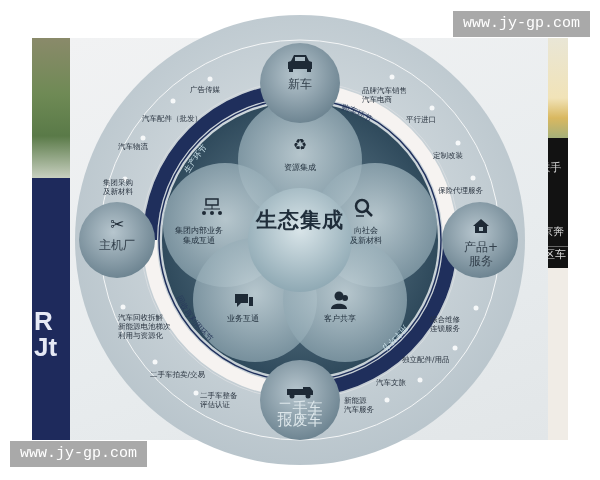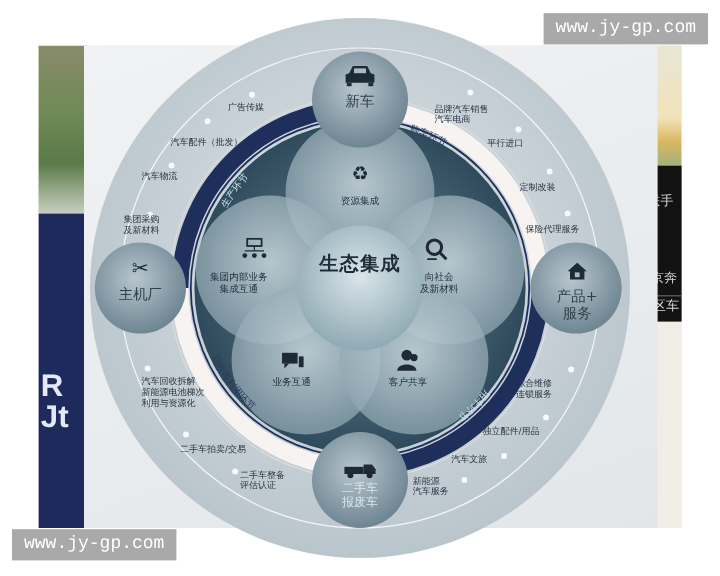--- a/index.html
+++ b/index.html
@@ -118,21 +118,21 @@
   <path id="arcTR" d="M 330 106 A 135 135 0 0 1 430 200" fill="none"></path>
   <path id="arcBR" d="M 420 300 A 135 135 0 0 1 350 365" fill="none"></path>
   <path id="arcBL" d="M 170 280 A 135 135 0 0 0 260 370" fill="none"></path>
   <text font-size="8" fill="#cfe6ee"><textPath href="#arcTL" startOffset="28%">生产环节</textPath></text>
   <text font-size="8" fill="#2a3a5c"><textPath href="#arcTR" startOffset="8%">购车环节</textPath></text>
   <text font-size="8" fill="#cfe6ee"><textPath href="#arcBR" startOffset="30%">用车环节</textPath></text>
   <text font-size="8" fill="#2a3a5c"><textPath href="#arcBL" startOffset="14%">回收再利用环节</textPath></text>
 </svg>
 
 <div class="hub-text" style="left:244px;top:210px;width:112px;">
-  <div style="font-size:16px;line-height:20px;font-weight:bold;letter-spacing:1px;">生态集成</div>
+  <div style="font-size:21px;line-height:20px;font-weight:bold;letter-spacing:1px;">生态集成</div>
 </div>
 
 <div class="icon" style="left:286px;top:135px;width:28px;font-size:16px;">♻</div>
 <div class="petal-label" style="left:260px;top:163px;width:80px;">资源集成</div>
 
 <div class="icon" style="left:198px;top:198px;width:28px;">
   <svg width="22" height="20" viewBox="0 0 22 20">
       <rect x="5" y="1" width="12" height="6" fill="none" stroke="#1e2a36" stroke-width="1.5"></rect>
       <line x1="11" y1="7" x2="11" y2="11" stroke="#1e2a36"></line>
       <line x1="3" y1="11" x2="19" y2="11" stroke="#1e2a36"></line>
@@ -195,21 +195,21 @@
 服务</div>
 
 <div class="icon" style="left:282px;top:384px;width:36px;">
   <svg width="28" height="14" viewBox="0 0 28 14">
       <rect x="1" y="4" width="16" height="6" fill="#1e2a36"></rect>
       <path d="M17 2 L24 2 L27 6 L27 10 L17 10 Z" fill="#1e2a36"></path>
       <circle cx="6" cy="11" r="2.5" fill="#1e2a36"></circle>
       <circle cx="22" cy="11" r="2.5" fill="#1e2a36"></circle>
     </svg>
 </div>
-<div class="node-title" style="left:272px;top:402px;width:56px;font-size:10px;line-height:12px;color:#dce6ea;">二手车
+<div class="node-title" style="left:272px;top:402px;width:56px;font-size:15px;line-height:12px;color:#dce6ea;">二手车
 报废车</div>
 
 <div class="lbl" style="left:190px;top:85px;">广告传媒</div>
 <div class="lbl" style="left:142px;top:98px;margin-top:16px;">汽车配件（批发）</div>
 <div class="lbl" style="left:118px;top:142px;">汽车物流</div>
 <div class="lbl" style="left:103px;top:178px;">集团采购
 及新材料</div>
 
 <div class="lbl" style="left:362px;top:86px;">品牌汽车销售
 汽车电商</div>

